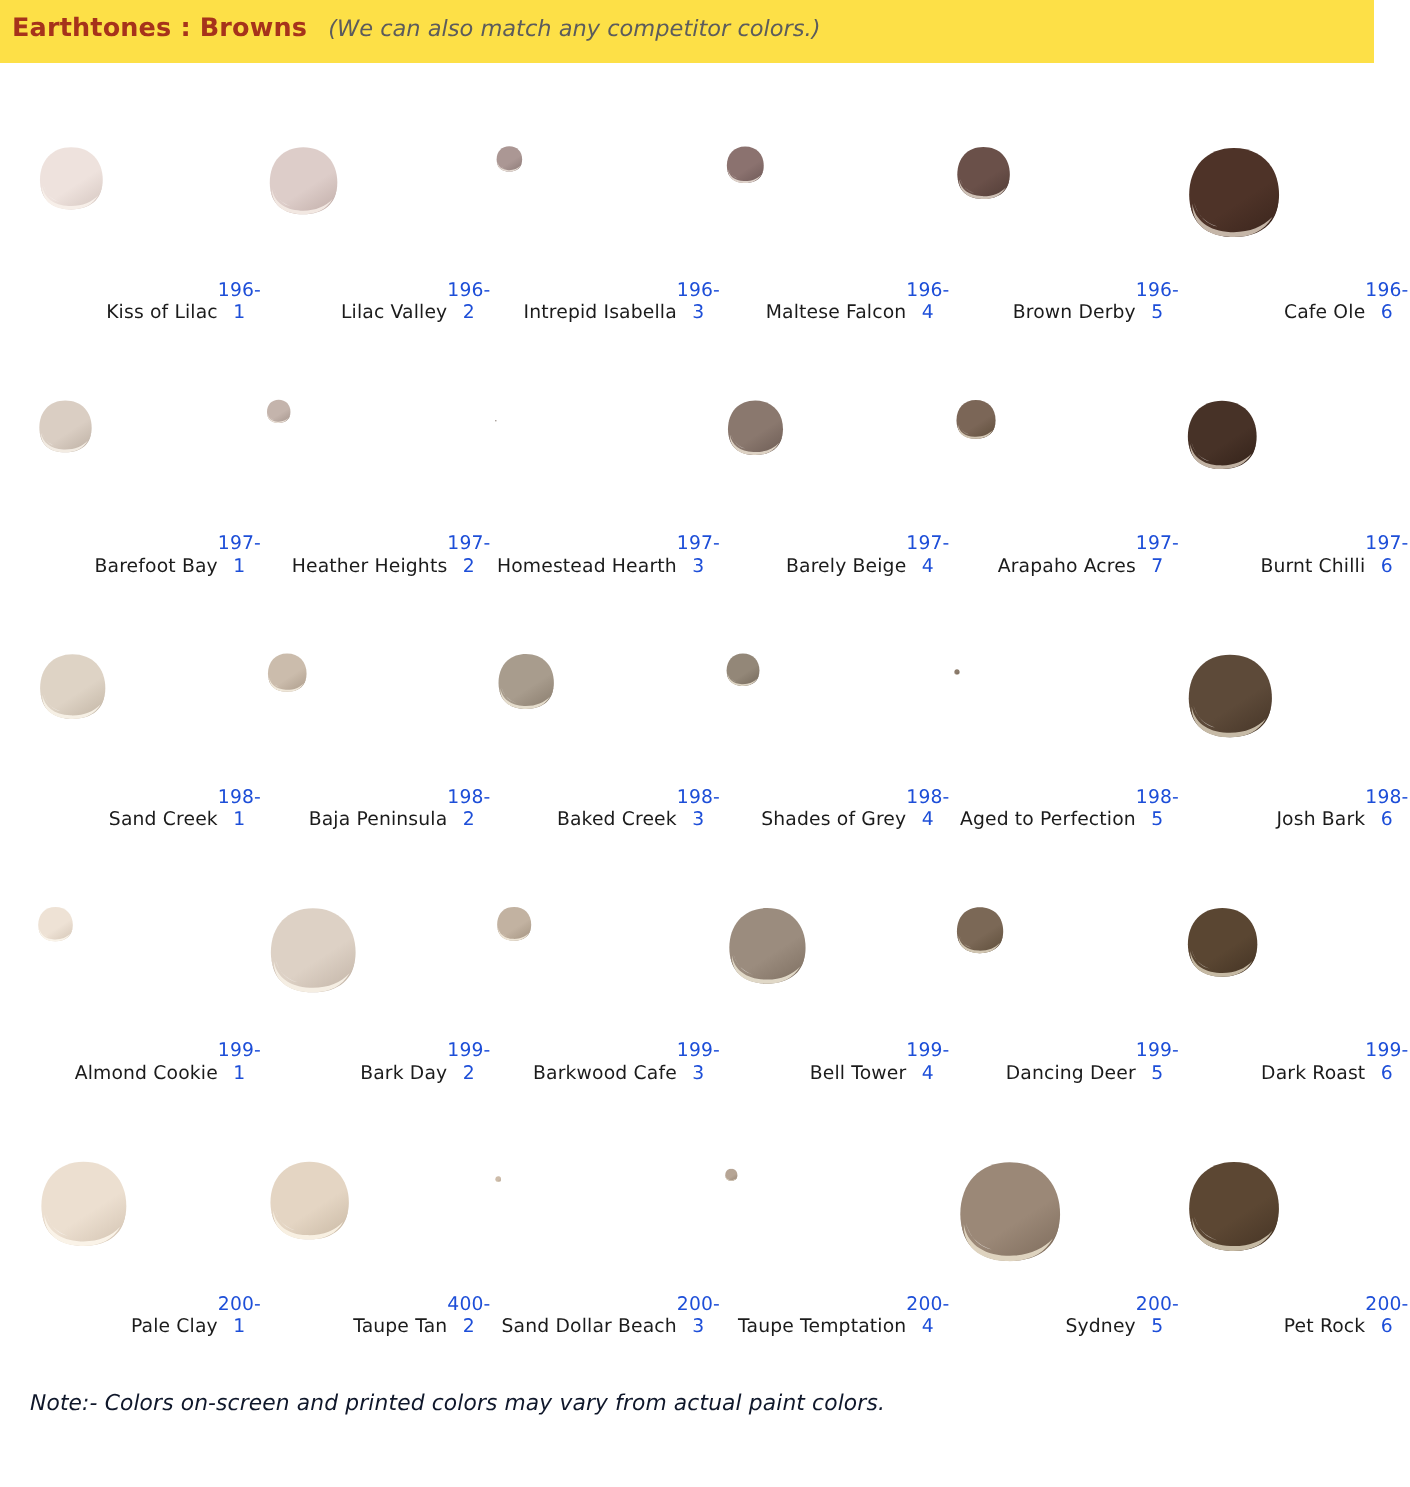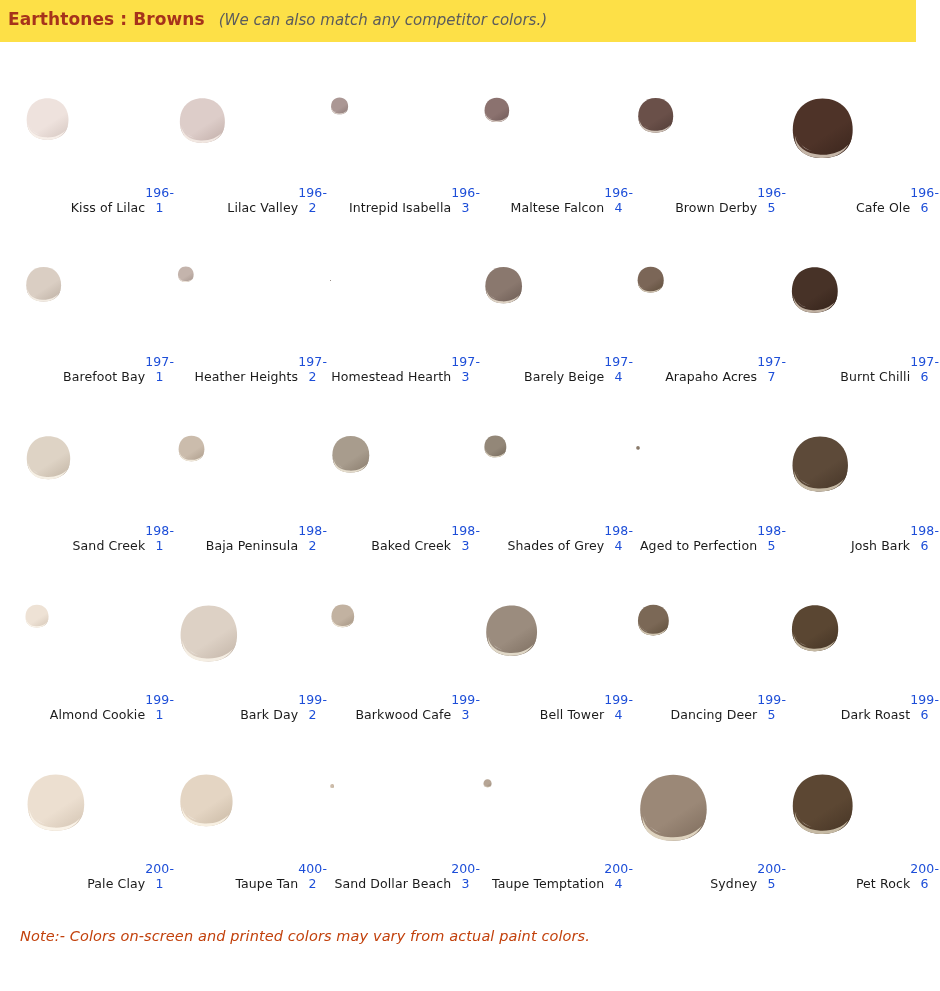--- a/index.html
+++ b/index.html
@@ -99,21 +99,21 @@
     letter-spacing: 0.1px;
   }
 
   
   .footer-note {
     position: absolute;
     left: 20px;
     top: 928px;
     font-size: 14.5px;
     font-style: italic;
-    color: #c2410c;
+    color: #0f172a;
     letter-spacing: 0.1px;
   }
 </style>
 </head>
 <body>
 
 <div class="header-band">
   <div class="header-inner">
     <span class="header-title">Earthtones :  Browns</span>
     <span class="header-sub">(We can also match any competitor colors.)</span>

